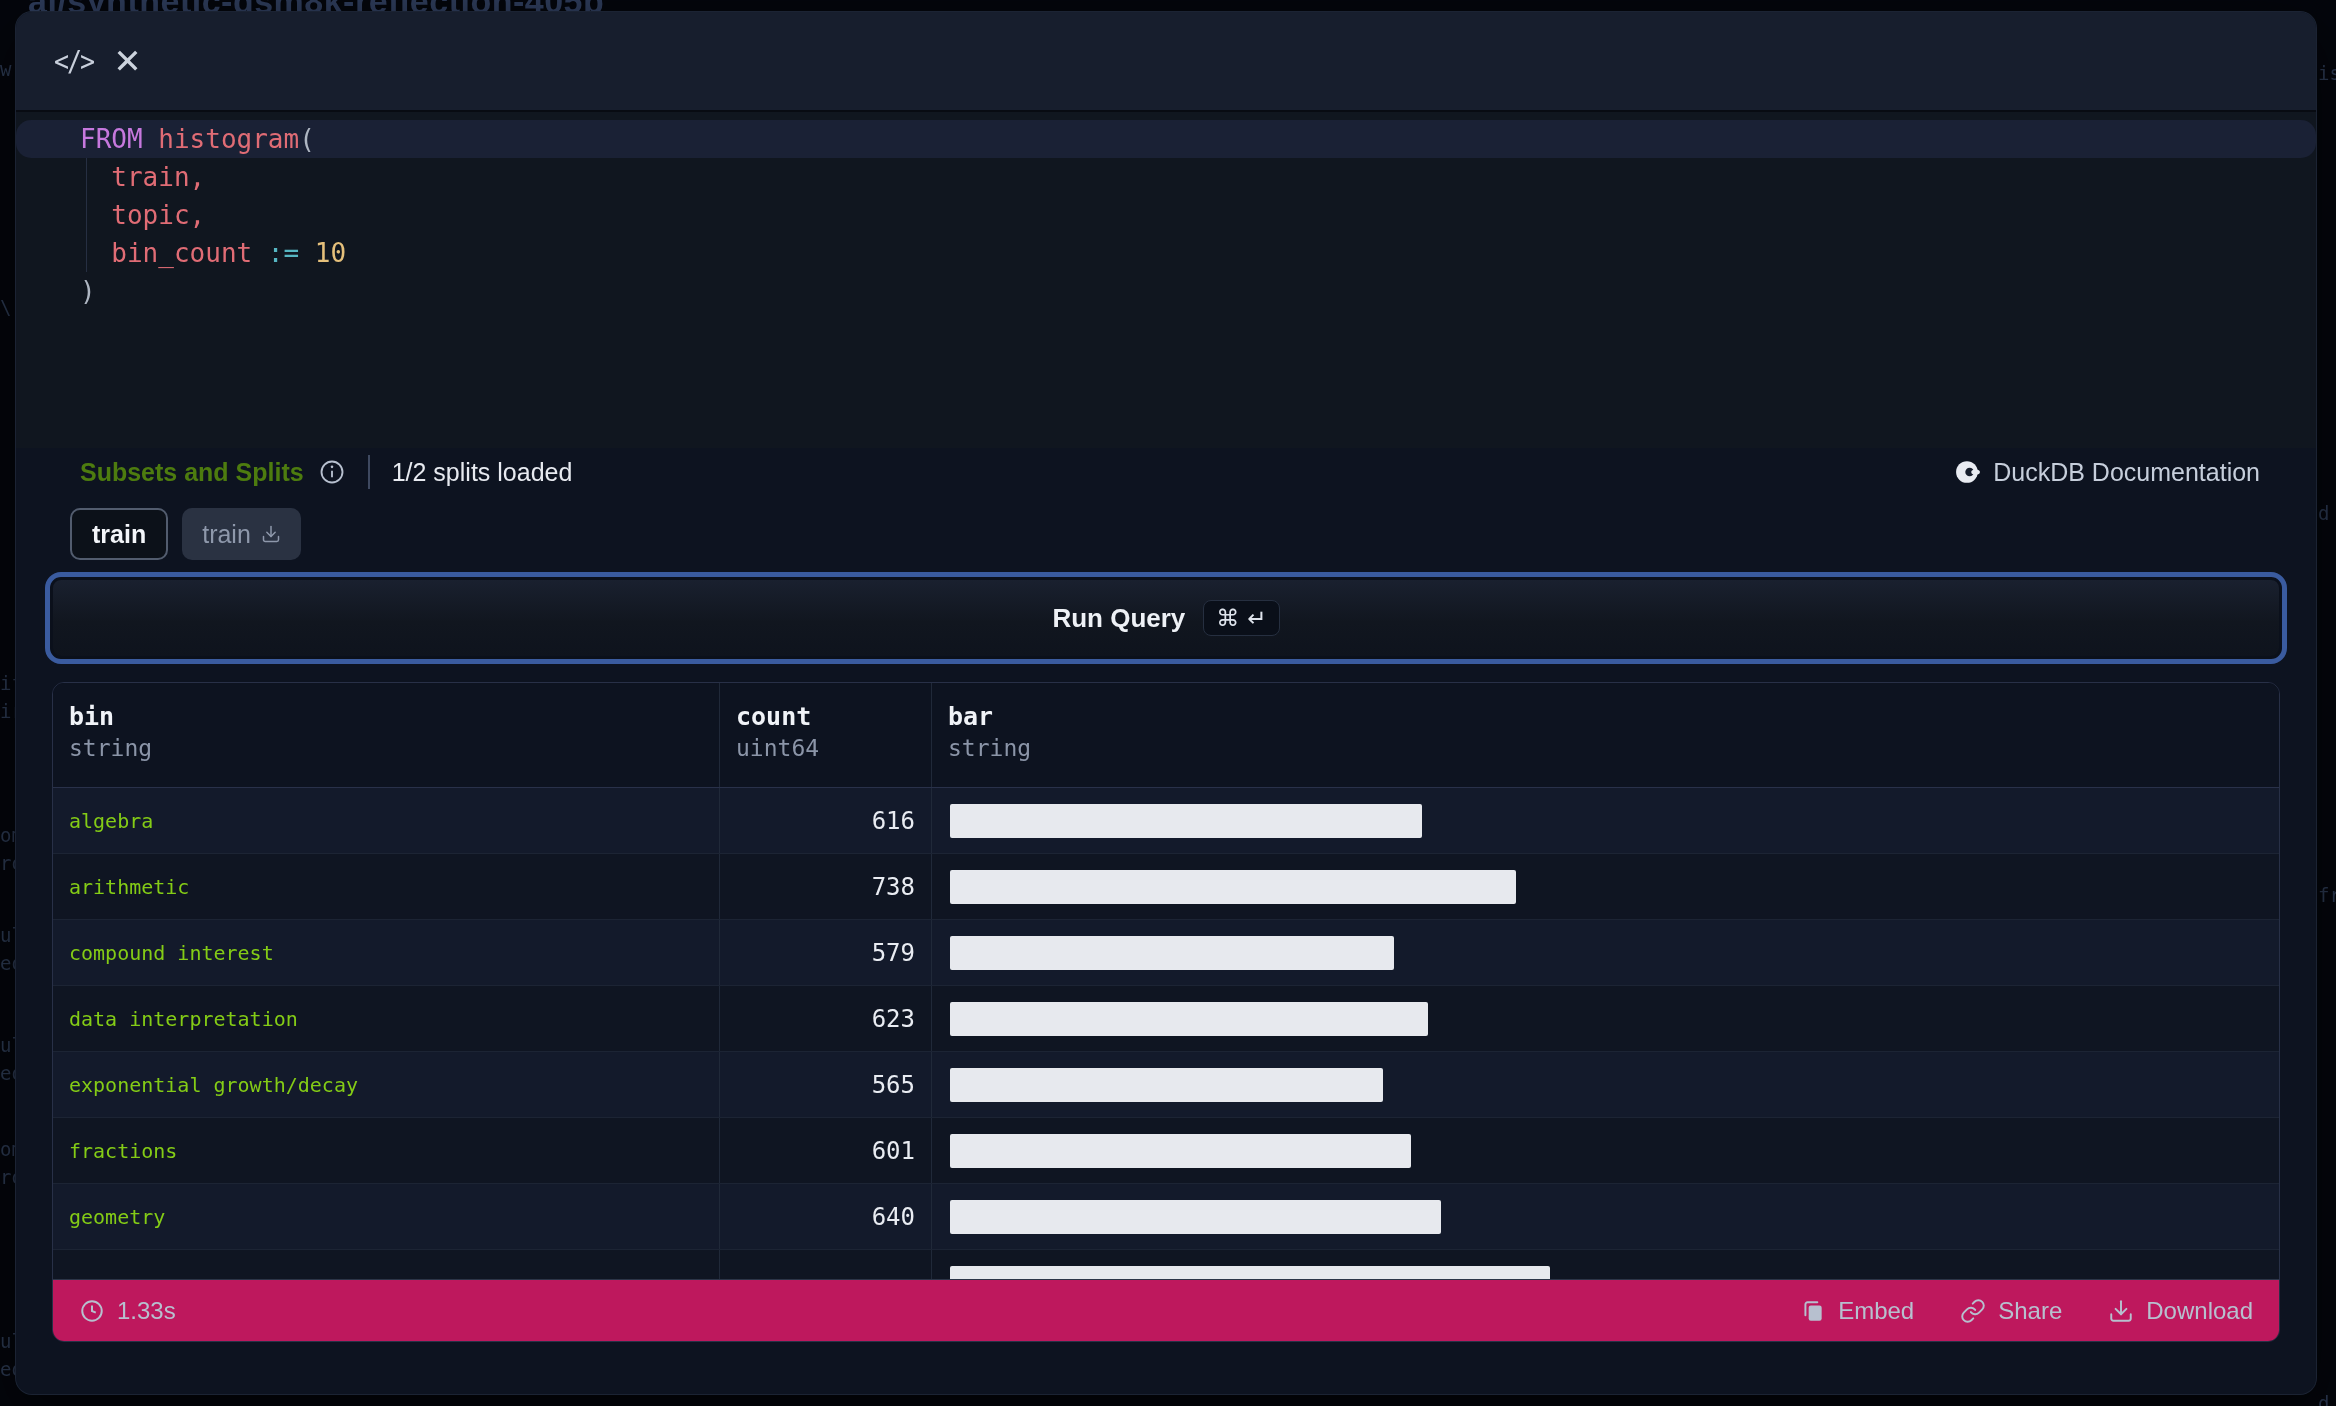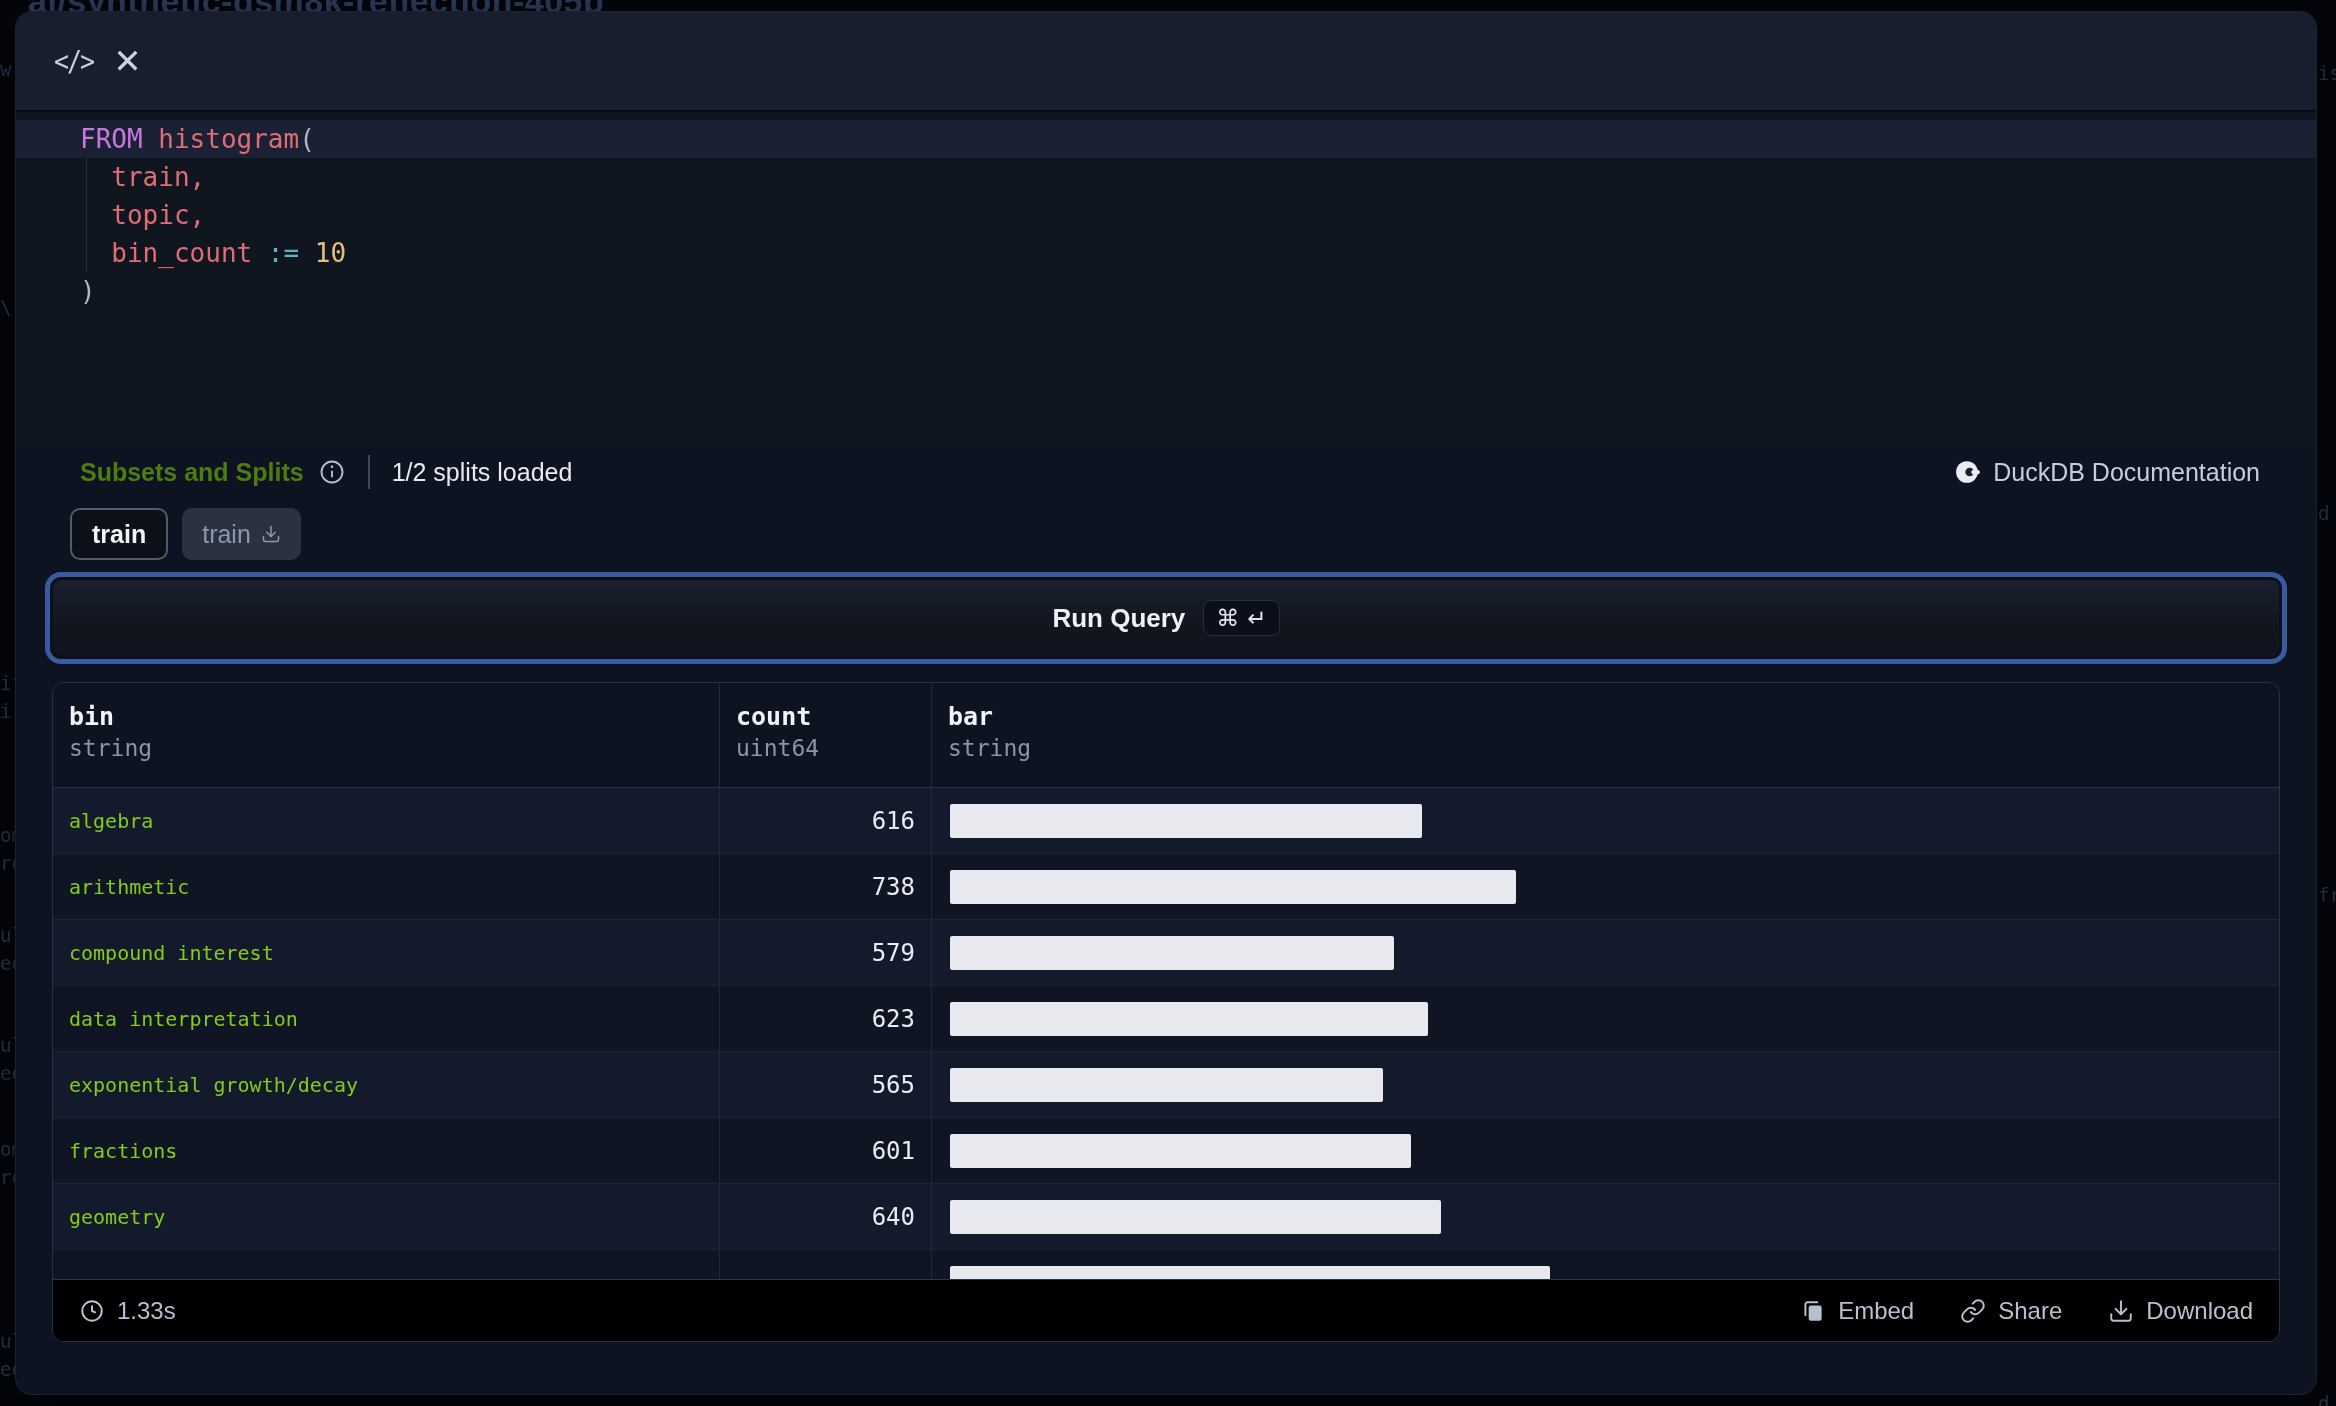--- a/index.html
+++ b/index.html
@@ -41,21 +41,21 @@
     font-size:34px; color:#ccd3dd; line-height:1; cursor:pointer;
     background:none; border:none; font-family:"DejaVu Sans", sans-serif;
   }
   
   .editor {
     position:relative; height:336px; background:#10161f; padding-top:8px;
     font-family:"DejaVu Sans Mono", monospace; font-size:26px; line-height:38px;
     color:#aeb6c2; cursor:text;
   }
   .code-line { height:38px; padding-left:64px; white-space:pre; }
-  .code-line.active { background:#1a2135; }
+  .code-line.active { background:#1a2135;border-radius:15px; }
   .indent-guide { position:absolute; left:70px; top:46px; width:1px; height:114px; background:#262f42; }
   .tk-kw  { color:#c678dd; }
   .tk-id  { color:#e06c75; }
   .tk-op  { color:#56b6c2; }
   .tk-num { color:#e5c07b; }
   .tk-pl  { color:#aeb6c2; }
   
   .subsets-row {
     position:absolute; left:64px; right:56px; top:436px; height:48px;
     display:flex; align-items:center;
@@ -111,21 +111,21 @@
   .trow:nth-child(odd) { background:#131a2b; }
   .trow:nth-child(even) { background:#0f1522; }
   .tcell { height:100%; display:flex; align-items:center; }
   .tcell + .tcell { border-left:1px solid #202939; }
   .tcell.col-bin { padding-left:16px; font-size:20px; color:#84cc16; }
   .tcell.col-count { justify-content:flex-end; padding-right:16px; font-size:24px; color:#e9ecf2; }
   .tcell.col-bar { padding-left:18px; }
   .bar { height:34px; background:#e7e9ee; border-radius:2px; }
   
   .results-footer {
-    height:62px; flex:none; background:#000000; border-top:1px solid #2c3548;
+    height:62px; flex:none; background:#be185d; border-top:1px solid #2c3548;
     display:flex; align-items:center; padding:16px 26px; color:#b7c0cf;
   }
   .duration-group { display:flex; align-items:center; gap:12px; font-size:24px; }
   .footer-actions { margin-left:auto; display:flex; align-items:center; gap:46px; }
   .action-btn {
     display:flex; align-items:center; gap:12px; font-size:24px; color:#b7c0cf;
     background:none; border:none; cursor:pointer; font-family:"Liberation Sans", sans-serif;
   }
 </style>
 </head>

